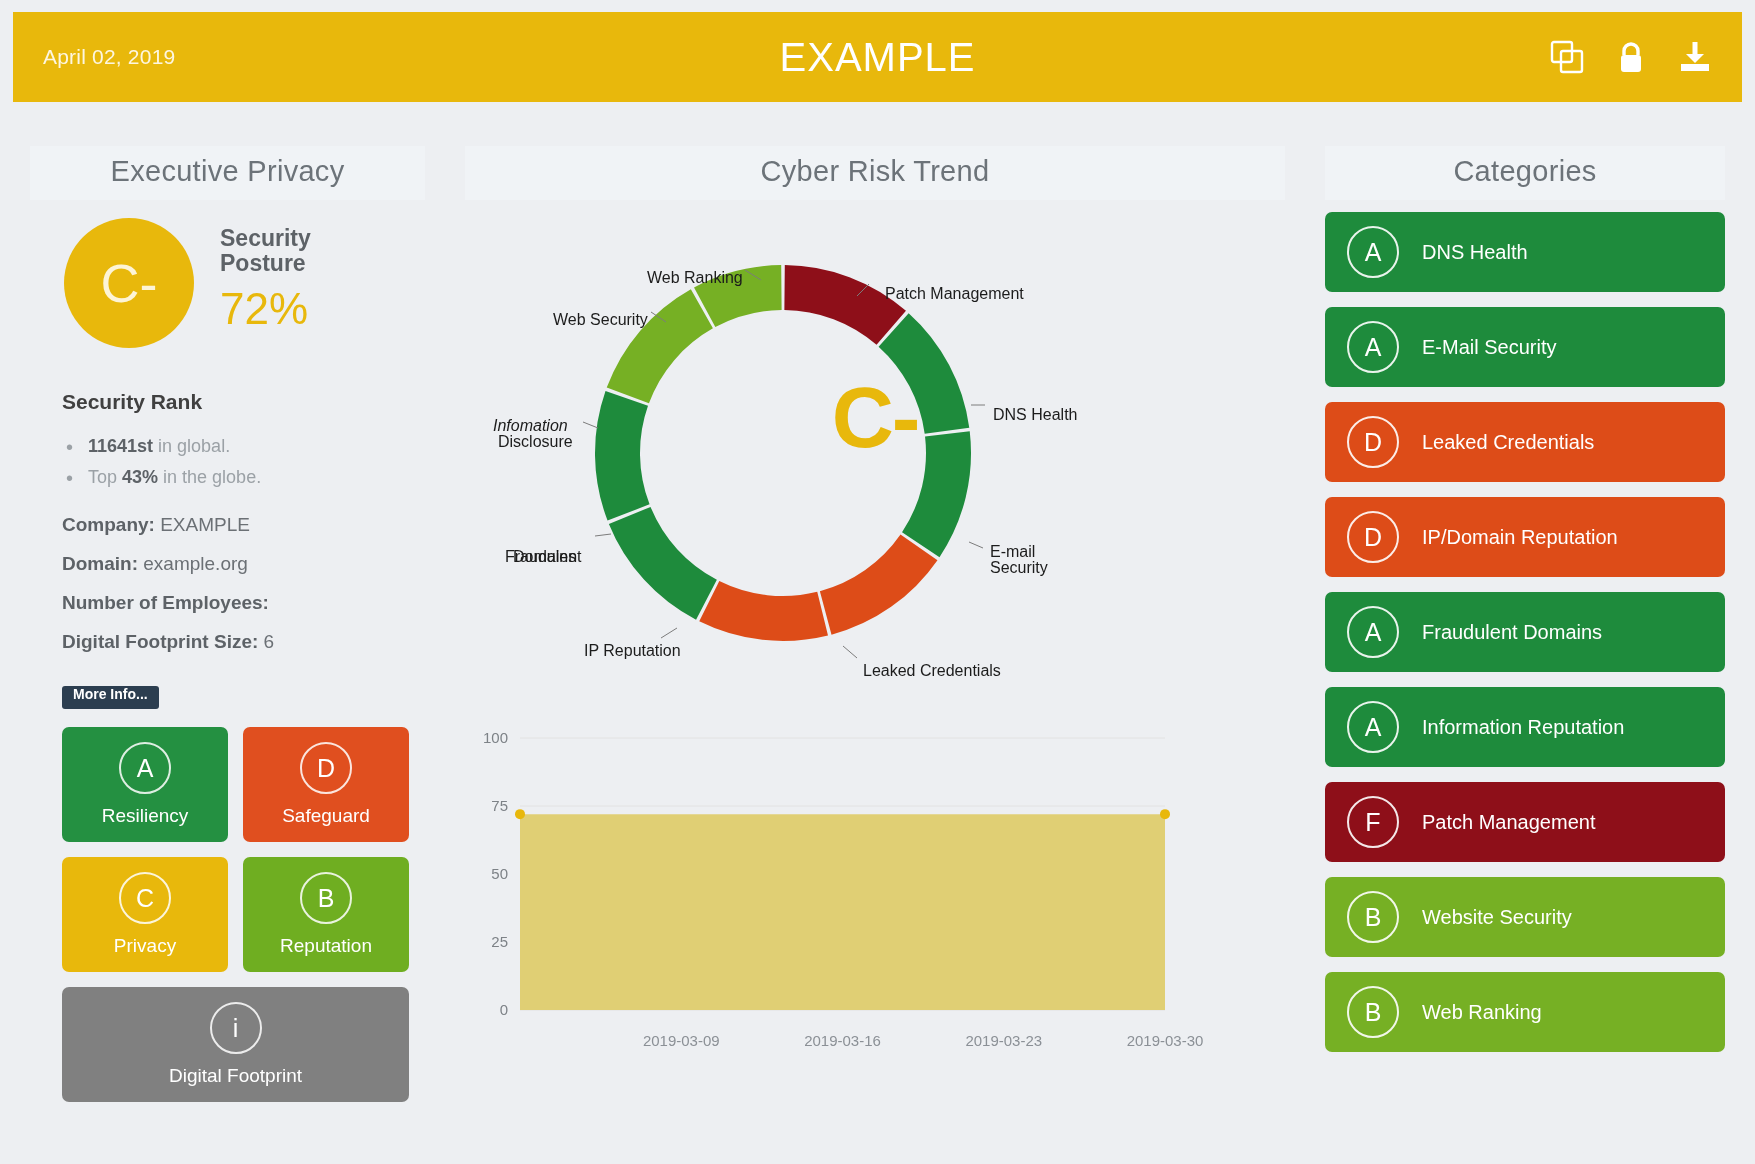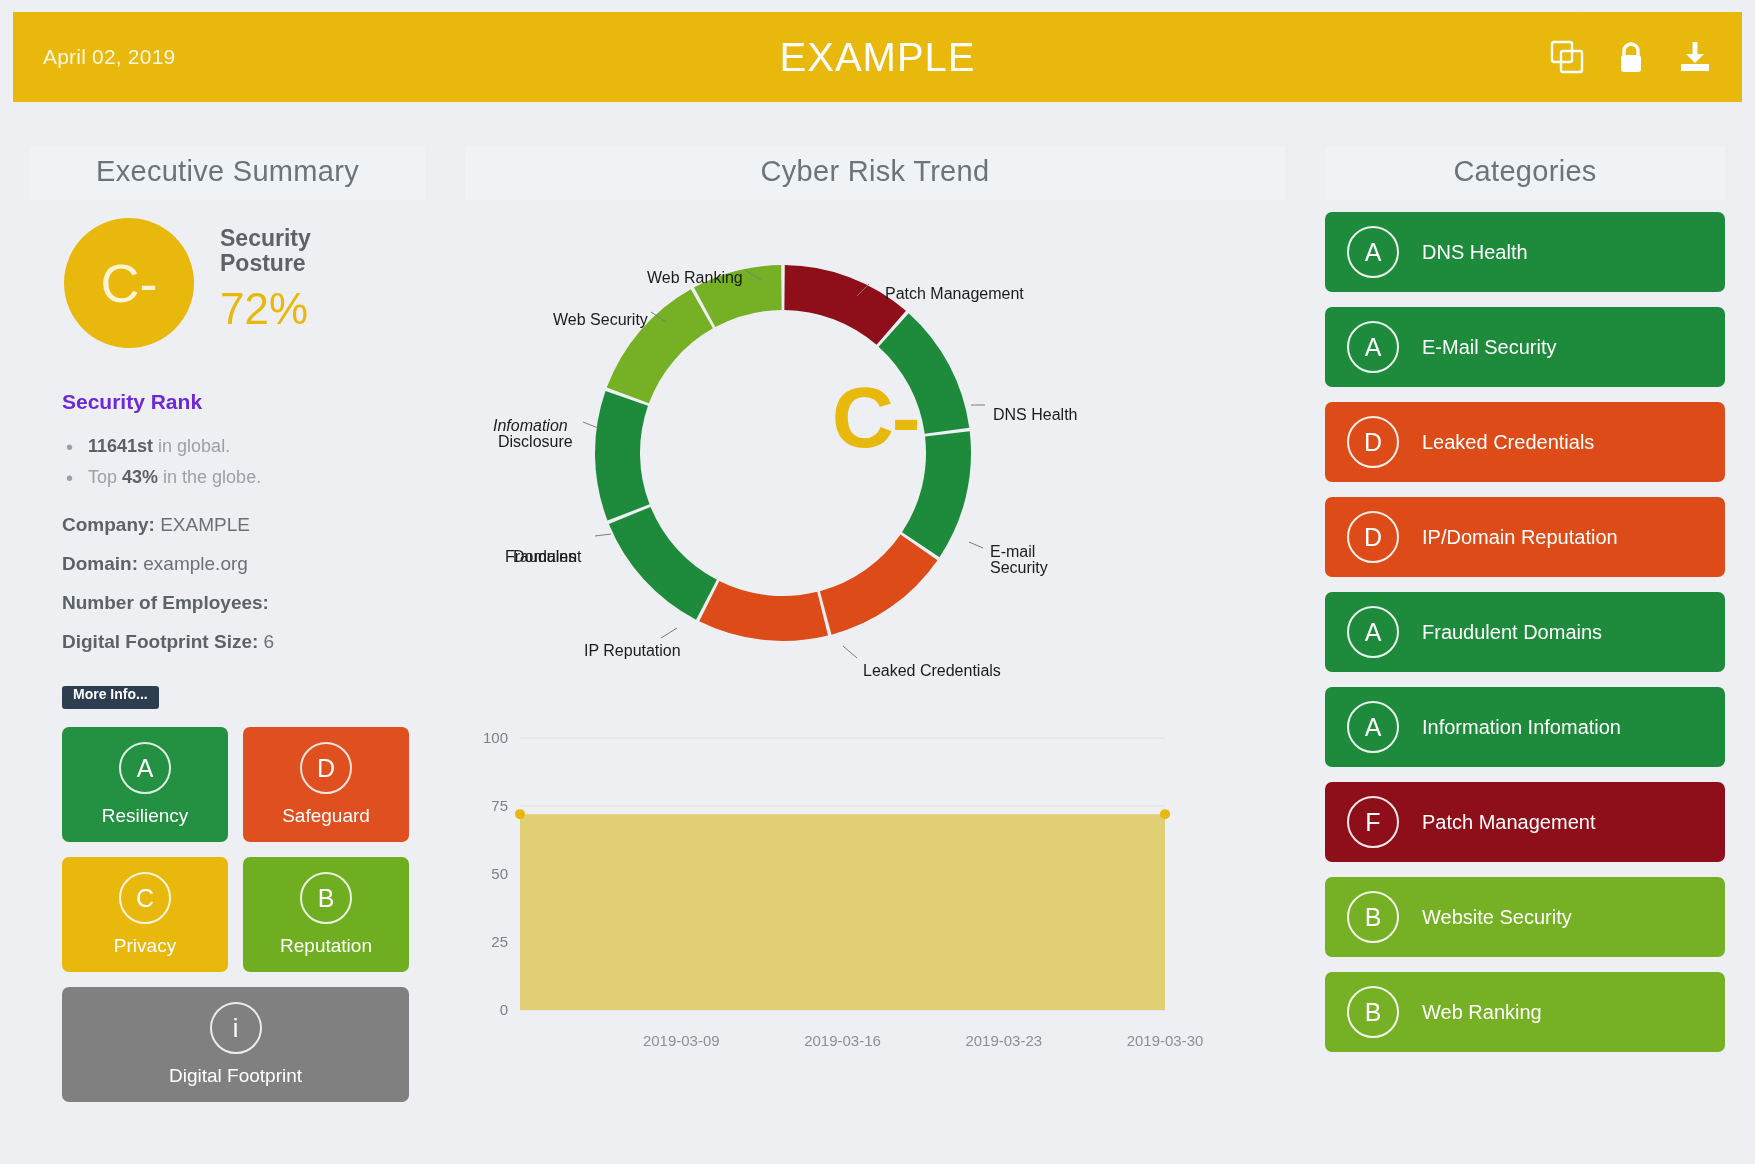--- a/index.html
+++ b/index.html
@@ -53,21 +53,21 @@
     width: 130px; height: 130px; border-radius: 50%;
     background: #e8b80c; color: #fdf4d6;
     display: flex; align-items: center; justify-content: center;
     font-size: 54px; font-weight: 300; flex: 0 0 auto;
     margin-left: 18px;
   }
   .posture-text { padding-top: 8px; }
   .posture-label { color: #5d6267; font-size: 23px; font-weight: bold; line-height: 1.08; }
   .posture-pct { color: #e8b80c; font-size: 44px; font-weight: 300; margin-top: 8px; }
 
-  .rank-title { color: #6d28d9; font-size: 21px; font-weight: bold; margin: 42px 0 22px 16px; }
+  .rank-title { color: #404040; font-size: 21px; font-weight: bold; margin: 42px 0 22px 16px; }
   .rank-list { list-style: none; margin-left: 42px; }
   .rank-list li {
     color: #9ba1a6; font-size: 18px; margin: 10px 0; position: relative;
   }
   .rank-list li::before {
     content: "•"; position: absolute; left: -22px; color: #9ba1a6; font-size: 20px;
   }
   .rank-list li b { color: #5d6267; font-weight: bold; }
 
   .meta { margin: 26px 0 0 16px; }
@@ -155,21 +155,21 @@
         <svg viewBox="0 0 34 34">
             <path d="M17 2v14" stroke="#fff" stroke-width="5" fill="none"></path>
             <path d="M8 14l9 9 9-9z" fill="#fff"></path>
             <path d="M3 24h28v7H3z" fill="#fff"></path>
           </svg>
       </span>
     </div>
   </div>
 
   <div class="col-left">
-    <div class="panel-title">Executive Summary</div>
+    <div class="panel-title">Executive Privacy</div>
     <div class="exec-body">
 
       <div class="posture-row">
         <div class="grade-circle">C-</div>
         <div class="posture-text">
           <div class="posture-label">
             <span>Security</span><br>
             <span>Posture</span>
           </div>
           <div class="posture-pct">72%</div>
@@ -302,21 +302,21 @@
         <div class="cat-item" style="background: rgb(221, 76, 24);">
           <div class="cat-ring">D</div>
           <div class="cat-label">IP/Domain Reputation</div>
         </div>
         <div class="cat-item" style="background: rgb(30, 139, 60);">
           <div class="cat-ring">A</div>
           <div class="cat-label">Fraudulent Domains</div>
         </div>
         <div class="cat-item" style="background: rgb(30, 139, 60);">
           <div class="cat-ring">A</div>
-          <div class="cat-label">Information Infomation</div>
+          <div class="cat-label">Information Reputation</div>
         </div>
         <div class="cat-item" style="background: rgb(142, 15, 25);">
           <div class="cat-ring">F</div>
           <div class="cat-label">Patch Management</div>
         </div>
         <div class="cat-item" style="background: rgb(118, 176, 36);">
           <div class="cat-ring">B</div>
           <div class="cat-label">Website Security</div>
         </div>
         <div class="cat-item" style="background: rgb(118, 176, 36);">

